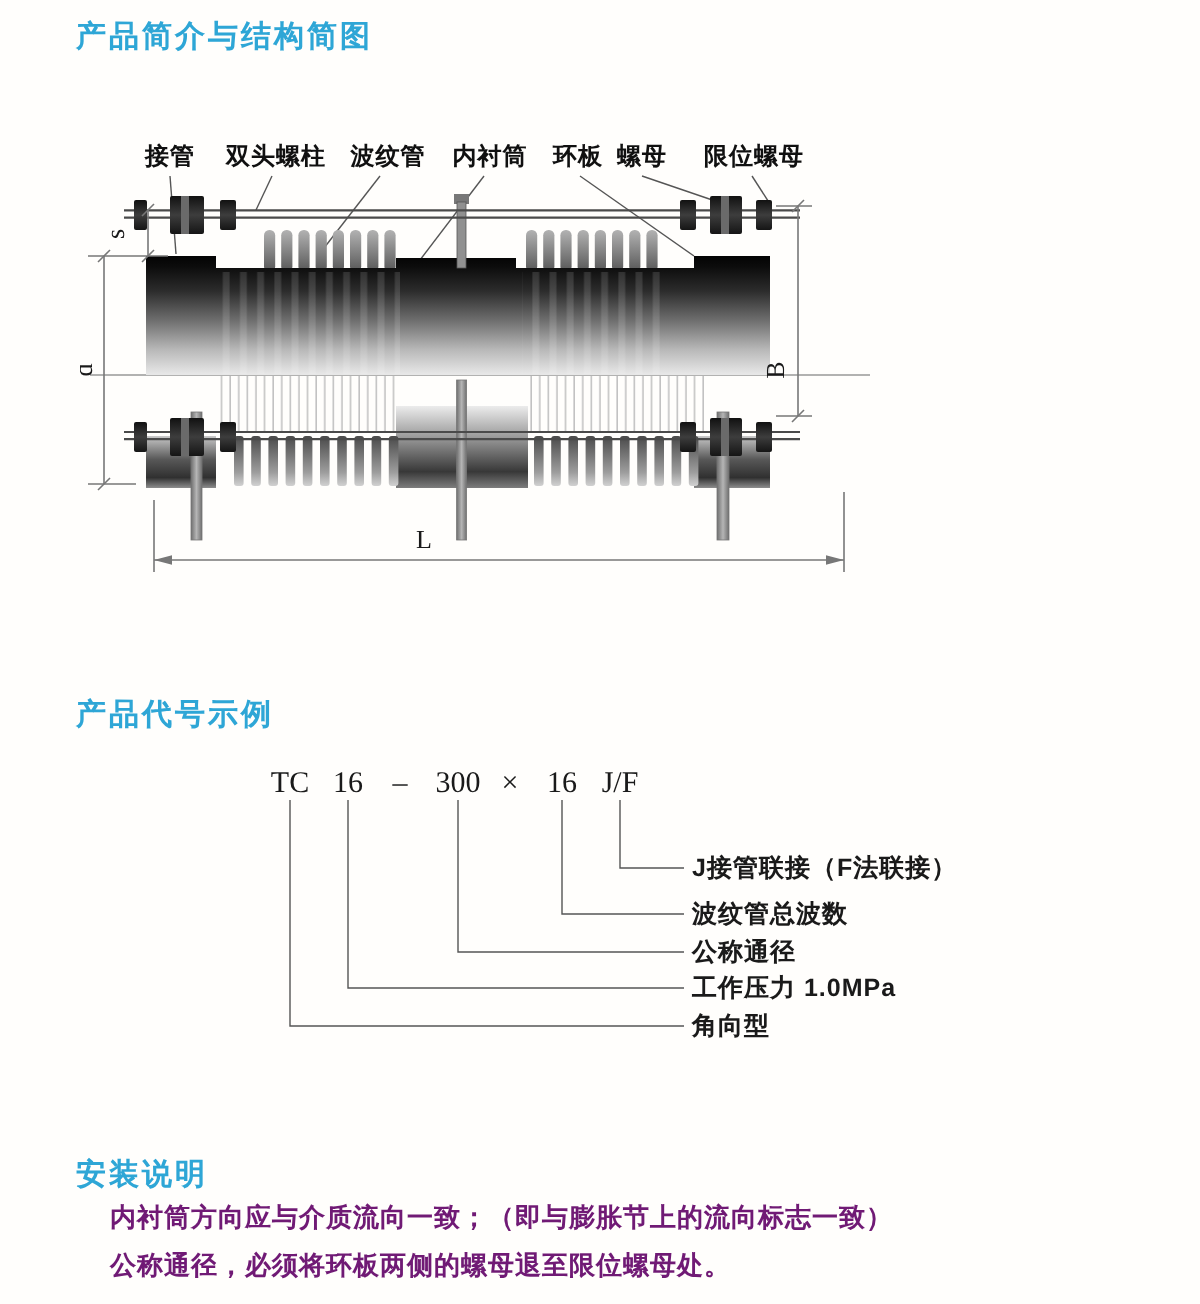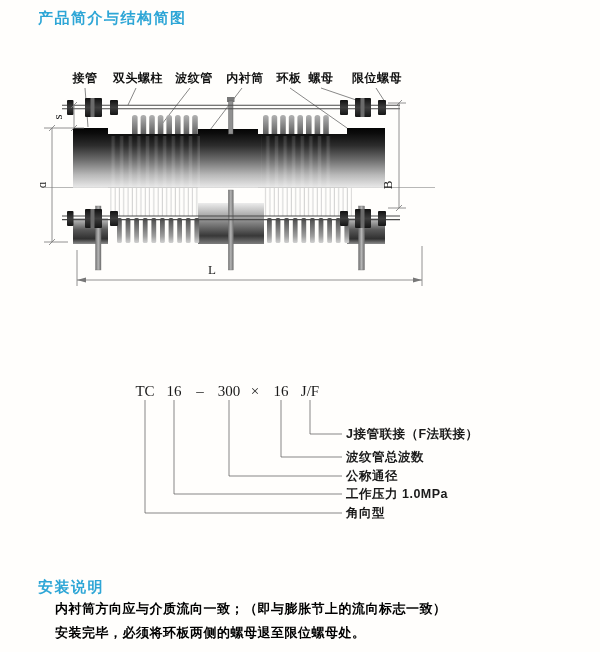--- a/index.html
+++ b/index.html
@@ -11,21 +11,21 @@
   .page { position:relative; width:600px; height:524px; }
   .sec-heading {
     position:absolute; left:38px; margin:0;
     font-size:15px; font-weight:bold; letter-spacing:1.5px;
     color:var(--accent);
   }
   .diagram { position:absolute; left:40px; top:60px; }
   .code-svg { position:absolute; left:128px; top:379px; }
   .install-text { position:absolute; left:55px; top:597px; width:500px; }
   .install-text p {
-    margin:0; font-size:13px; font-weight:600; color:#000000;
+    margin:0; font-size:13px; font-weight:600; color:#701a75;
     line-height:23.5px; letter-spacing:0.5px;
   }
   text.cjk  { font:600 12px "Liberation Sans", sans-serif; fill:#101010; letter-spacing:0.5px; }
   text.dim  { font:13px "Liberation Serif", serif; fill:#1a1a1a; }
   text.code { font:15px "Liberation Serif", serif; fill:#1a1a1a; }
   text.branch { font:600 12.5px "Liberation Sans", sans-serif; fill:#1a1a1a; letter-spacing:0.5px; }
   .lines { stroke:#555; stroke-width:0.7; fill:none; }
   .dimln { stroke:#777; stroke-width:0.8; fill:none; }
 </style>
 </head>
@@ -220,20 +220,21 @@
       </g>
       <polygon points="37,220 46,217.6 46,222.4" fill="#777"></polygon>
       <polygon points="382,220 373,217.6 373,222.4" fill="#777"></polygon>
       <text class="dim" transform="rotate(-90 22 57)" x="22" y="57" text-anchor="middle">s</text>
       <text class="dim" transform="rotate(-90 6 125)" x="6" y="125" text-anchor="middle" font-size="14">d</text>
       <text class="dim" transform="rotate(-90 352 125)" x="352" y="125" text-anchor="middle" font-size="14">B</text>
       <text class="dim" x="172" y="214" text-anchor="middle" font-size="14">L</text>
     </g>
   </svg>
 
+  <h2 class="sec-heading" style="top:348px">产品代号示例</h2>
 
   <svg class="code-svg" width="350" height="150" viewBox="0 0 350 150">
     <g class="lines">
       <path d="M17 21 V134 H214"></path>
       <path d="M46 21 V115 H214"></path>
       <path d="M101 21 V97 H214"></path>
       <path d="M153 21 V78 H214"></path>
       <path d="M182 21 V55 H214"></path>
     </g>
     <g>
@@ -251,16 +252,16 @@
       <text class="branch" x="218" y="101">公称通径</text>
       <text class="branch" x="218" y="119">工作压力 1.0MPa</text>
       <text class="branch" x="218" y="138">角向型</text>
     </g>
   </svg>
 
   <h2 class="sec-heading" style="top:578px">安装说明</h2>
 
   <div class="install-text">
     <p>内衬筒方向应与介质流向一致；（即与膨胀节上的流向标志一致）</p>
-    <p>安装完毕，必须将环板两侧的螺母退至限位螺母处。</p>
+    <p>公称通径，必须将环板两侧的螺母退至限位螺母处。</p>
   </div>
 
 </div>
 
 </body></html>

